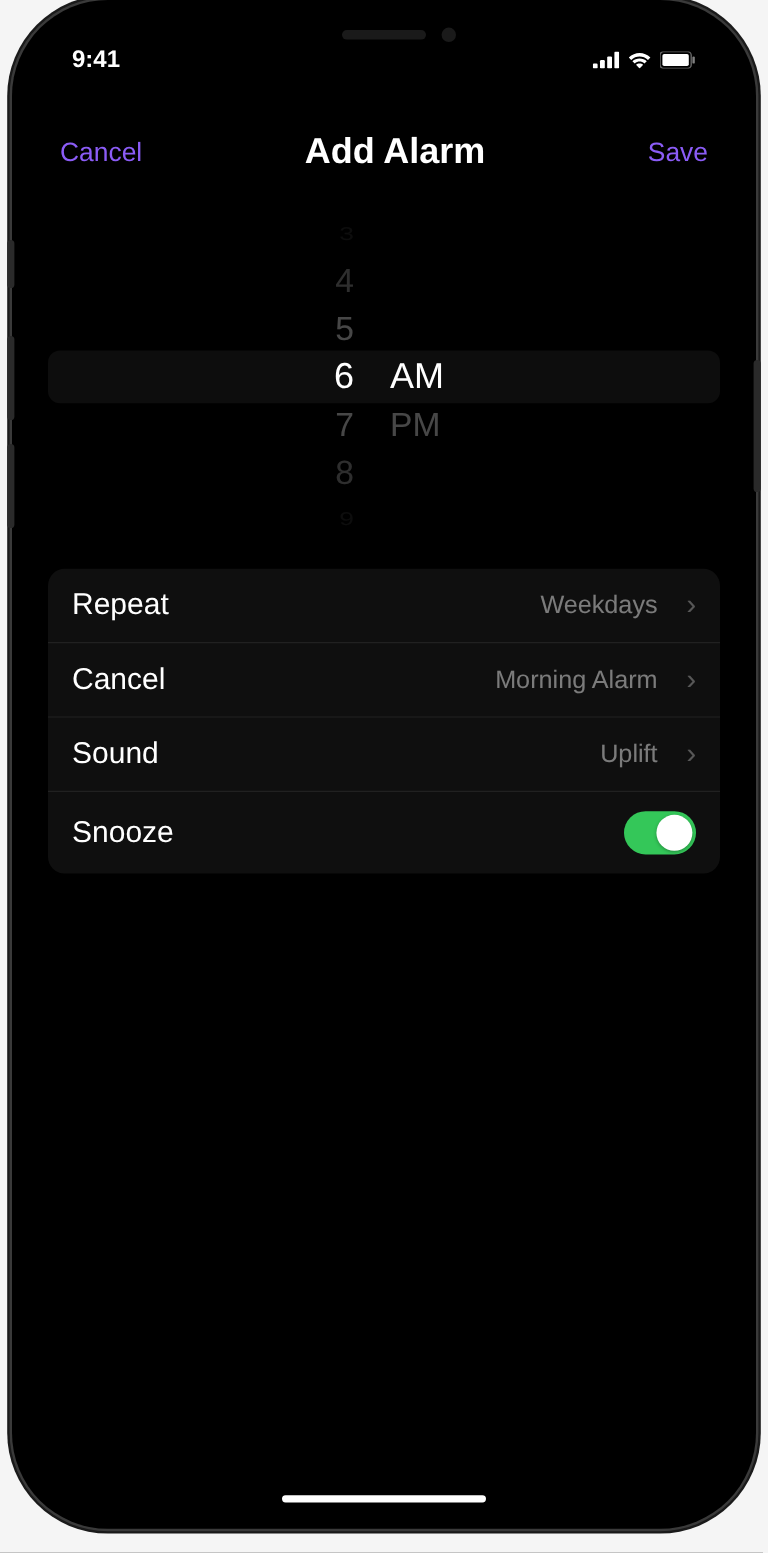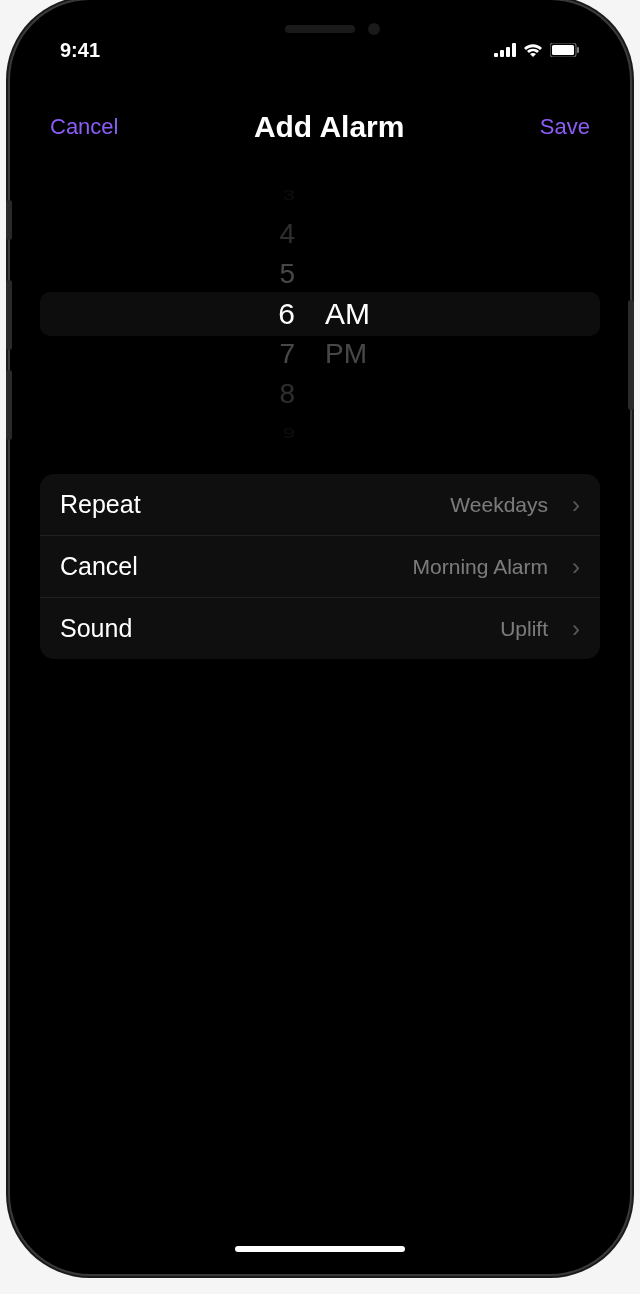--- a/index.html
+++ b/index.html
@@ -405,18 +405,24 @@
       </div>
 
       <div class="settings-row">
         <div class="settings-label">Sound</div>
         <div class="settings-value-wrap">
           <div class="settings-value">Uplift</div>
           <div class="chevron">›</div>
         </div>
       </div>
 
+      <div class="settings-row">
+        <div class="settings-label">Snooze</div>
+        <div class="toggle">
+          <div class="toggle-knob"></div>
+        </div>
+      </div>
 
     </div>
 
     <div class="home-indicator"></div>
   </div>
 </div>
 
 </body></html>

